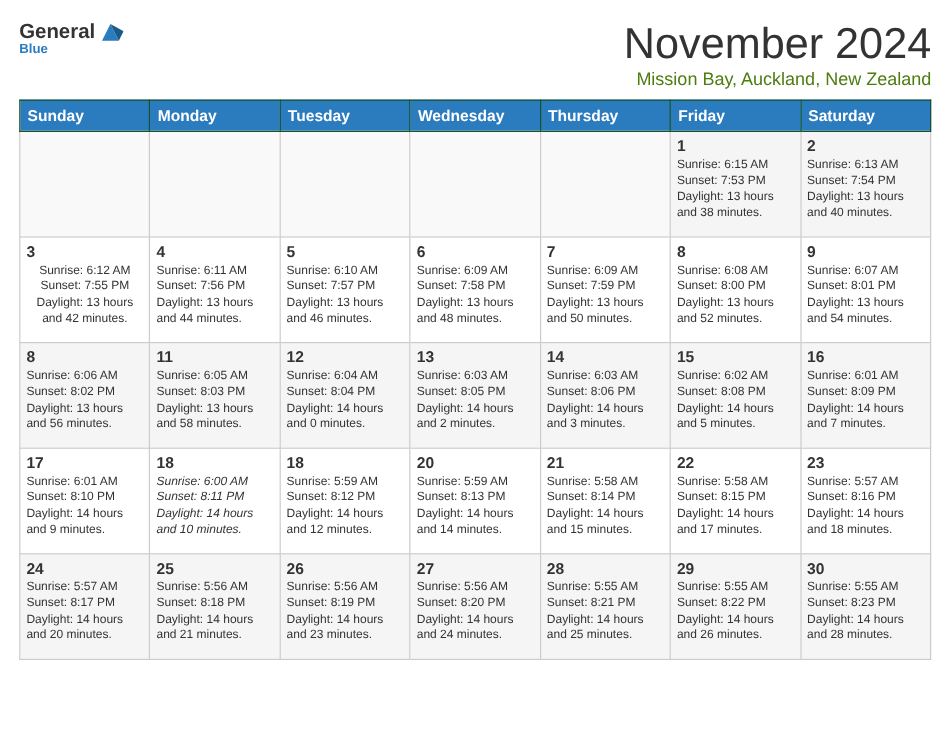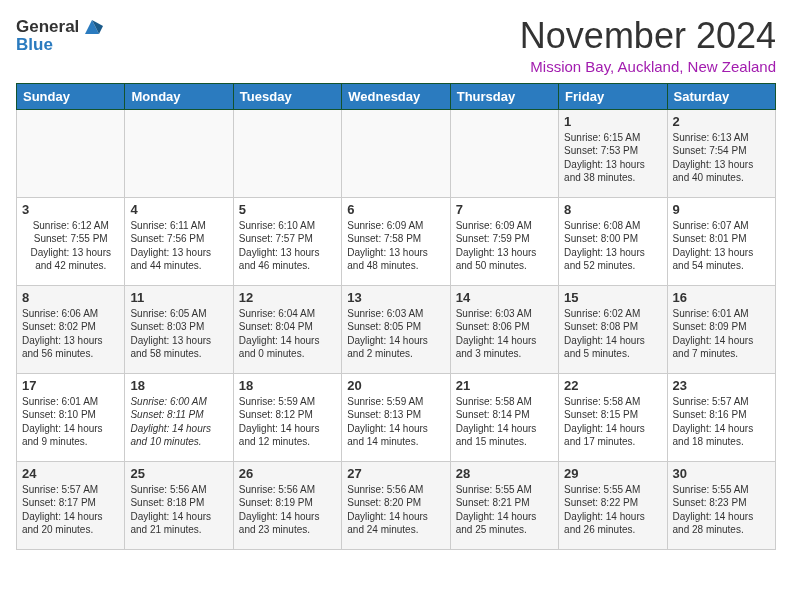--- a/index.html
+++ b/index.html
@@ -26,21 +26,21 @@
       text-align: right;
     }
     .month-title {
       font-size: 36px;
       font-weight: normal;
       color: #333;
       line-height: 1.1;
     }
     .location-subtitle {
       font-size: 15px;
-      color: #a21caf;
+      color: #4d7c0f;
       margin-top: 2px;
     }
     .calendar {
       width: 100%;
       border-collapse: collapse;
       table-layout: fixed;
     }
     .calendar th {
       background-color: #2b7bbf;
       color: #fff;
@@ -86,21 +86,21 @@
 <div class="header">
   <div class="logo-area">
     <div>
       <div style="display:flex; align-items:center;">
         <span class="logo-general" style="font-size:17px;font-weight:bold;color:#333;text-align:center;">General</span>
         <svg width="22" height="22" viewBox="0 0 22 22" style="margin-left:2px;">
           <polygon points="4,18 11,4 18,18" fill="#2b7bbf"></polygon>
           <polygon points="11,4 18,18 22,10" fill="#1a5a8a"></polygon>
         </svg>
       </div>
-      <div class="logo-blue" style="font-size:17px;font-weight:bold;color:#2b7bbf;margin-top:-3px;">Blue</div>
+      <div class="logo-blue" style="font-size:11px;font-weight:bold;color:#2b7bbf;margin-top:-3px;">Blue</div>
     </div>
   </div>
   <div class="title-area">
     <div class="month-title">November 2024</div>
     <div class="location-subtitle">Mission Bay, Auckland, New Zealand</div>
   </div>
 </div>
 
 <table class="calendar">
   <thead>

